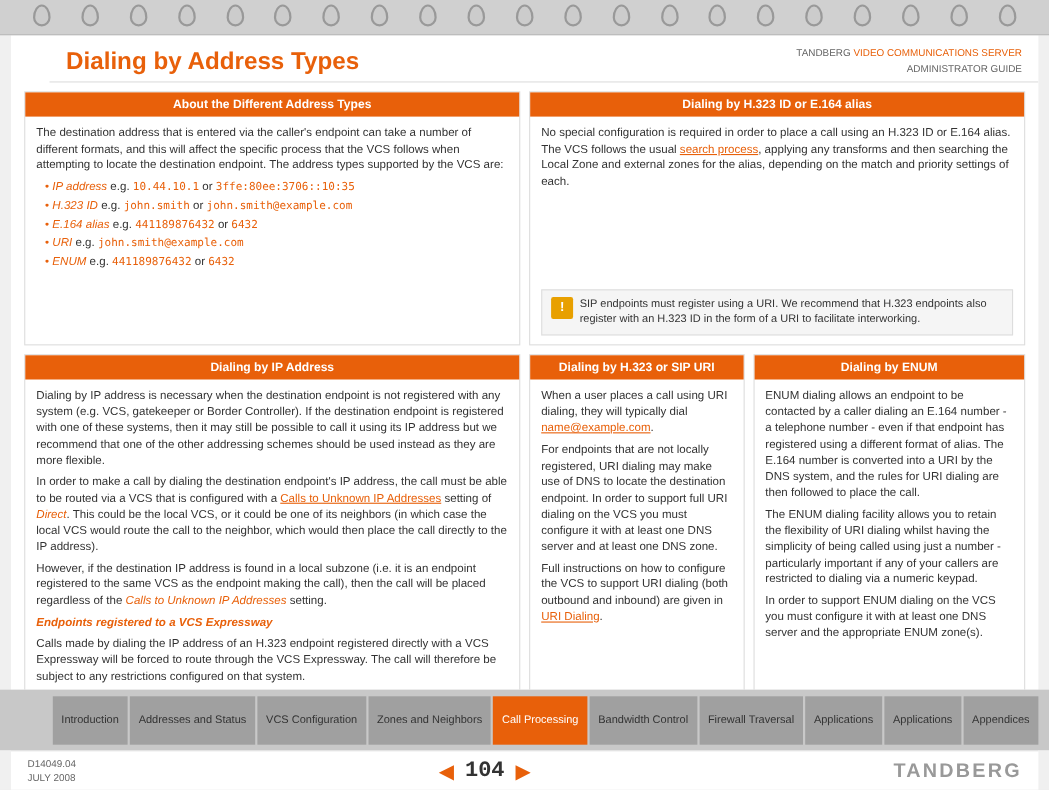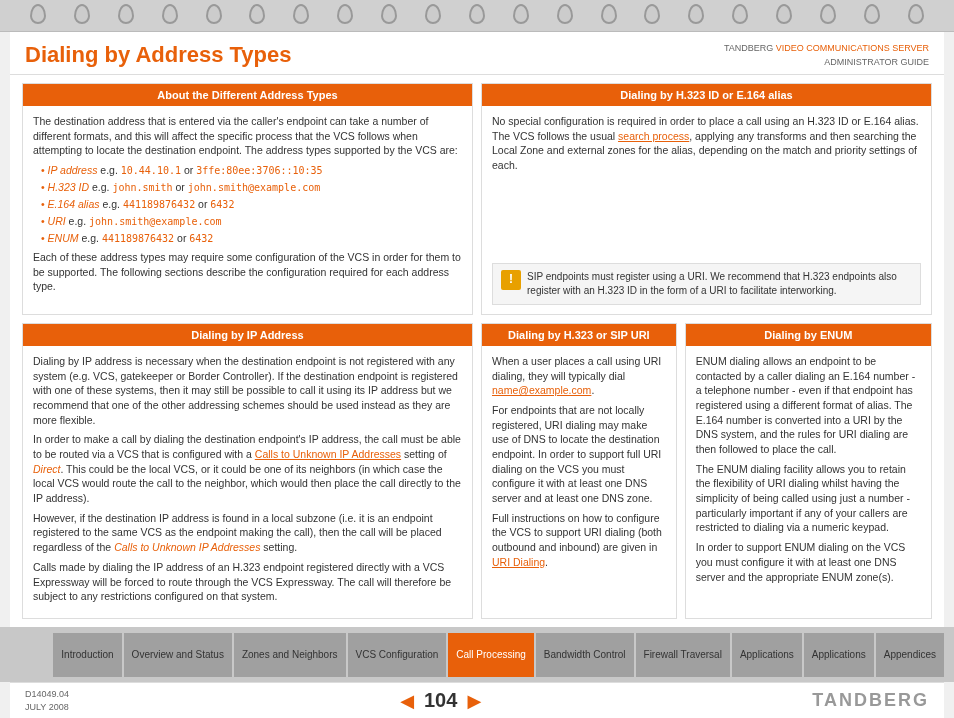--- a/index.html
+++ b/index.html
@@ -48,22 +48,23 @@
       overflow: hidden;
       display: flex;
       flex-direction: column;
     }
 
     
     .doc-header {
       padding: 10px 15px 5px 15px;
       display: flex;
       justify-content: space-between;
-      align-items: flex-start;
+      align-items: center;
       border-bottom: 1px solid #ddd;
+      margin-left: 35px;
     }
     .doc-title {
       font-size: 22px;
       color: #e8600a;
       font-weight: bold;
     }
     .doc-brand {
       text-align: right;
       font-size: 9px;
       color: #666;
@@ -213,20 +214,21 @@
     }
     .footer-nav-arrow {
       font-size: 18px;
       color: #e8600a;
       cursor: pointer;
     }
     .footer-page-num {
       font-size: 20px;
       font-weight: bold;
       color: #333;
+      font-family: Liberation Mono, monospace;
     }
     .footer-brand {
       font-size: 18px;
       font-weight: bold;
       color: #999;
       letter-spacing: 2px;
     }
   </style>
 </head>
 <body>
@@ -276,21 +278,20 @@
         <div class="section-header">About the Different Address Types</div>
         <div class="section-content">
           <p>The destination address that is entered via the caller's endpoint can take a number of different formats, and this will affect the specific process that the VCS follows when attempting to locate the destination endpoint.  The address types supported by the VCS are:</p>
           <ul class="bullet-list">
             <li><span class="orange-text">IP address</span> e.g. <span class="mono">10.44.10.1</span> or <span class="mono">3ffe:80ee:3706::10:35</span></li>
             <li><span class="orange-text">H.323 ID</span> e.g. <span class="mono">john.smith</span> or <span class="mono">john.smith@example.com</span></li>
             <li><span class="orange-text">E.164 alias</span> e.g. <span class="mono">441189876432</span> or <span class="mono">6432</span></li>
             <li><span class="orange-text">URI</span> e.g. <span class="mono">john.smith@example.com</span></li>
             <li><span class="orange-text">ENUM</span> e.g. <span class="mono">441189876432</span> or <span class="mono">6432</span></li>
           </ul>
-          <p>Each of these address types may require some configuration of the VCS in order for them to be supported.  The following sections describe the configuration required for each address type.</p>
         </div>
       </div>
 
       <div class="section-box">
         <div class="section-header">Dialing by H.323 ID or E.164 alias</div>
         <div class="section-content">
           <p>No special configuration is required in order to place a call using an H.323 ID or E.164 alias.  The VCS follows the usual <span class="link-text">search process</span>, applying any transforms and then searching the Local Zone and external zones for the alias, depending on the match and priority settings of each.</p>
           <div style="height: 80px;"></div>
           <div class="warning-box">
             <div class="warning-icon">!</div>
@@ -298,20 +299,21 @@
           </div>
         </div>
       </div>
 
       <div class="section-box">
         <div class="section-header">Dialing by IP Address</div>
         <div class="section-content">
           <p>Dialing by IP address is necessary when the destination endpoint is not registered with any system (e.g. VCS, gatekeeper or Border Controller). If the destination endpoint is registered with one of these systems, then it may still be possible to call it using its IP address but we recommend that one of the other addressing schemes should be used instead as they are more flexible.</p>
           <p>In order to make a call by dialing the destination endpoint's IP address, the call must be able to be routed via a VCS that is configured with a <span class="link-text">Calls to Unknown IP Addresses</span> setting of <span class="orange-text">Direct</span>.  This could be the local VCS, or it could be one of its neighbors (in which case the local VCS would route the call to the neighbor, which would then place the call directly to the IP address).</p>
           <p>However, if the destination IP address is found in a local subzone (i.e. it is an endpoint registered to the same VCS as the endpoint making the call), then the call will be placed regardless of the <span class="orange-text">Calls to Unknown IP Addresses</span> setting.</p>
+          <p class="orange-text" style="font-weight:bold; margin-top:5px;">Endpoints registered to a VCS Expressway</p>
           <p>Calls made by dialing the IP address of an H.323 endpoint registered directly with a VCS Expressway will be forced to route through the VCS Expressway. The call will therefore be subject to any restrictions configured on that system.</p>
 
         </div>
       </div>
 
       <div style="display:flex; flex-direction:row; gap:8px;">
 
         <div class="section-box">
           <div class="section-header">Dialing by H.323 or SIP URI</div>
           <div class="section-content">
@@ -331,23 +333,23 @@
           </div>
         </div>
 
       </div>
 
     </div>
   </div>
 
   <div class="bottom-nav">
     <button class="nav-tab">Introduction</button>
-    <button class="nav-tab">Overview and Status</button>
+    <button class="nav-tab">Addresses and Status</button>
+    <button class="nav-tab">VCS Configuration</button>
     <button class="nav-tab">Zones and Neighbors</button>
-    <button class="nav-tab">VCS Configuration</button>
     <button class="nav-tab active">Call Processing</button>
     <button class="nav-tab">Bandwidth Control</button>
     <button class="nav-tab">Firewall Traversal</button>
     <button class="nav-tab">Applications</button>
     <button class="nav-tab">Applications</button>
     <button class="nav-tab">Appendices</button>
   </div>
 
   <div class="page-footer">
     <div class="footer-left">

